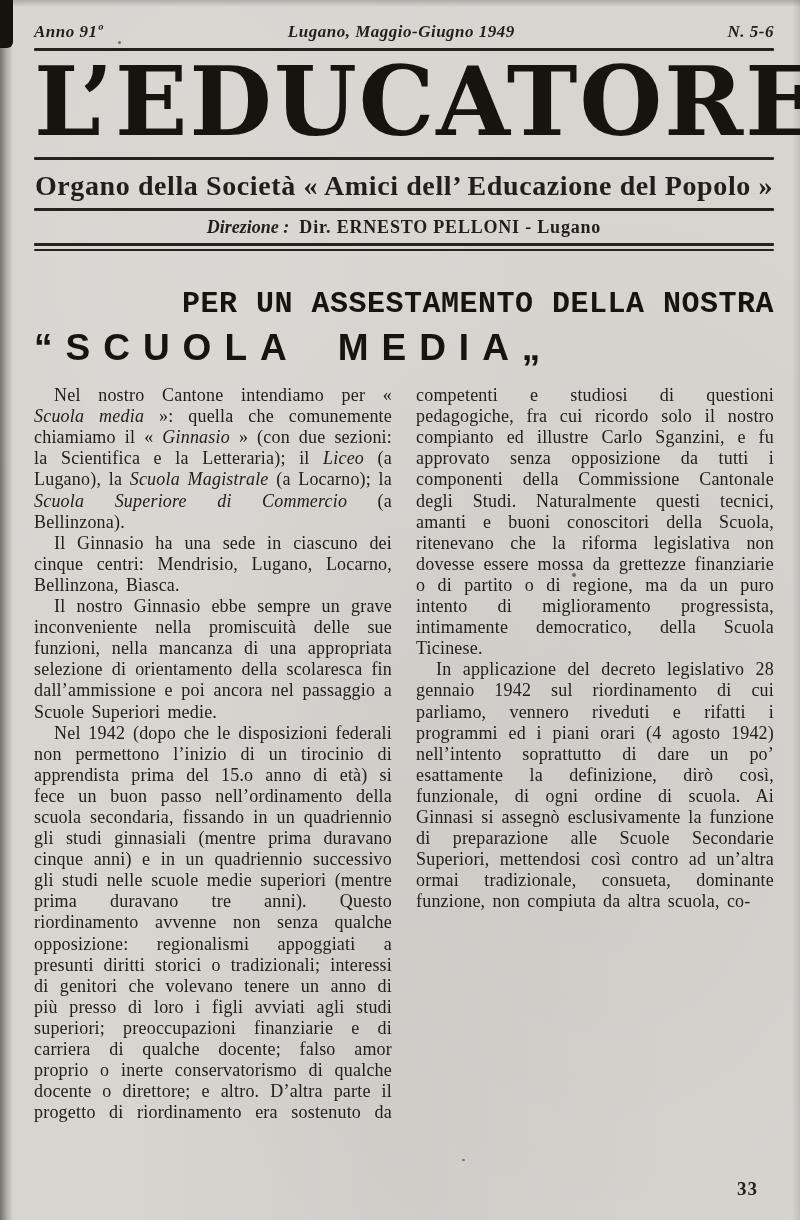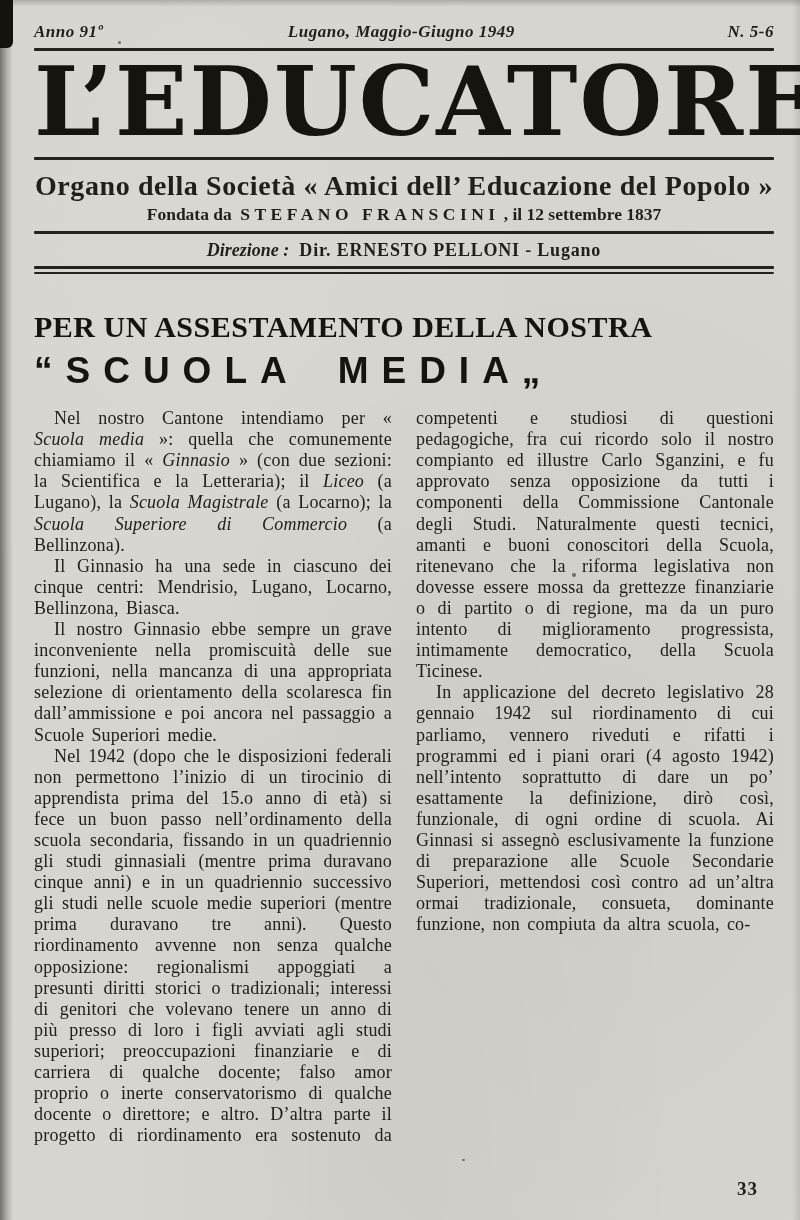--- a/index.html
+++ b/index.html
@@ -61,22 +61,22 @@
 
   .direction{margin-top:6px;text-align:center;font-size:18px;}
   .dir-label{font-style:italic;font-weight:bold;margin-right:10px;}
   .dir-value{font-weight:bold;letter-spacing:0.8px;}
   .double-rule{margin-top:5px;}
   .double-rule div{height:2.5px;background:#26231e;border-radius:1px;}
   .double-rule div + div{margin-top:3px;}
 
   
   .article-title{
-    margin:36px 0 0 0;text-align:left;
-    font-family:Liberation Serif, serif;font-weight:bold;
+    margin:36px 0 0 0;text-align:right;
+    font-family:Liberation Mono, monospace;font-weight:bold;
     font-size:30px;letter-spacing:0.5px;color:#17140f;
   }
   .article-title2{
     margin:6px 0 8px 0;text-align:left;
     font-family:"Liberation Sans", sans-serif;font-weight:bold;
     font-size:37px;letter-spacing:13px;word-spacing:16px;color:#17140f;
     white-space:nowrap;
   }
 
   
@@ -112,21 +112,20 @@
     <span class="c">Lugano, Maggio-Giugno 1949</span>
     <span>N. 5-6</span>
   </div>
   <div class="rule rule-header"></div>
 
   <div class="masthead">L’EDUCATORE</div>
   <div class="rule rule-2"></div>
 
   <div class="organ">
     <div class="organ-line">Organo della Società « Amici dell’ Educazione del Popolo »</div>
-    <div class="founded-line"><span>Fondata da </span><span class="spaced">STEFANO FRANSCINI</span><span>, il 12 settembre 1837</span></div>
   </div>
   <div class="rule rule-3"></div>
 
   <div class="direction">
     <span class="dir-label">Direzione :</span><span class="dir-value">Dir. ERNESTO PELLONI - Lugano</span>
   </div>
   <div class="double-rule">
       <div></div>
       <div></div>
     </div>

